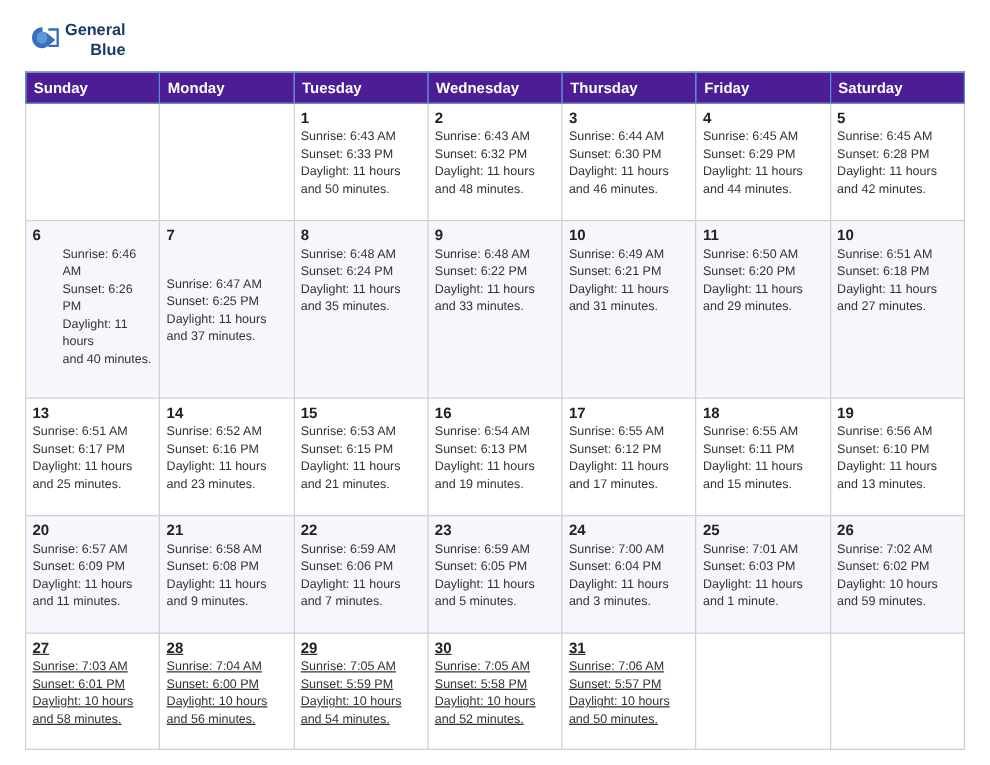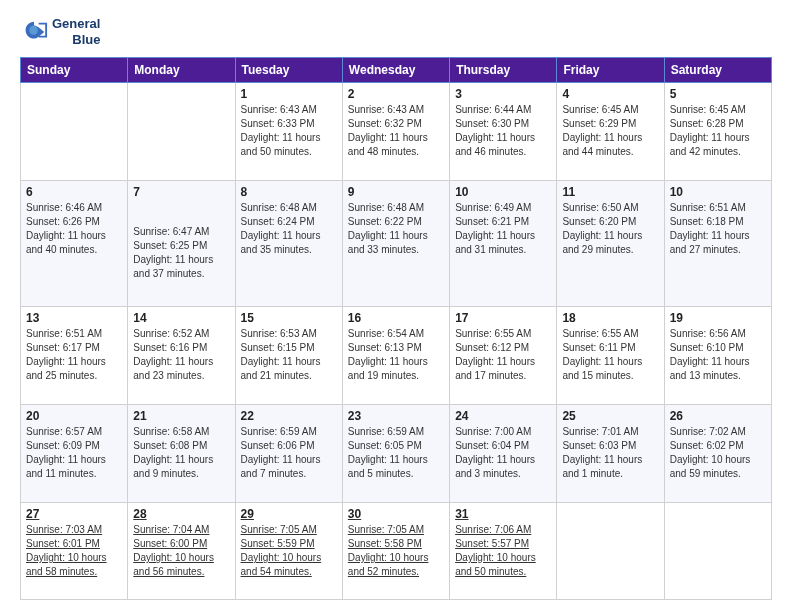--- a/index.html
+++ b/index.html
@@ -168,21 +168,21 @@
             <div class="day-number">5</div>
             <div class="cell-content" style="white-space: pre-line;">Sunrise: 6:45 AM
 Sunset: 6:28 PM
 Daylight: 11 hours
 and 42 minutes.</div>
           </td>
         </tr>
         <tr>
           <td>
             <div class="day-number">6</div>
-            <div class="cell-content" style="white-space: pre-line;">Sunrise: 6:46 AM
+            <div class="cell-content" style="white-space: pre-line; margin-left: 24px;">Sunrise: 6:46 AM
 Sunset: 6:26 PM
 Daylight: 11 hours
 and 40 minutes.</div>
           </td>
           <td>
             <div class="day-number">7</div>
             <div class="cell-content" style="white-space: pre-line; margin-top: 26px;">Sunrise: 6:47 AM
 Sunset: 6:25 PM
 Daylight: 11 hours
 and 37 minutes.</div>

